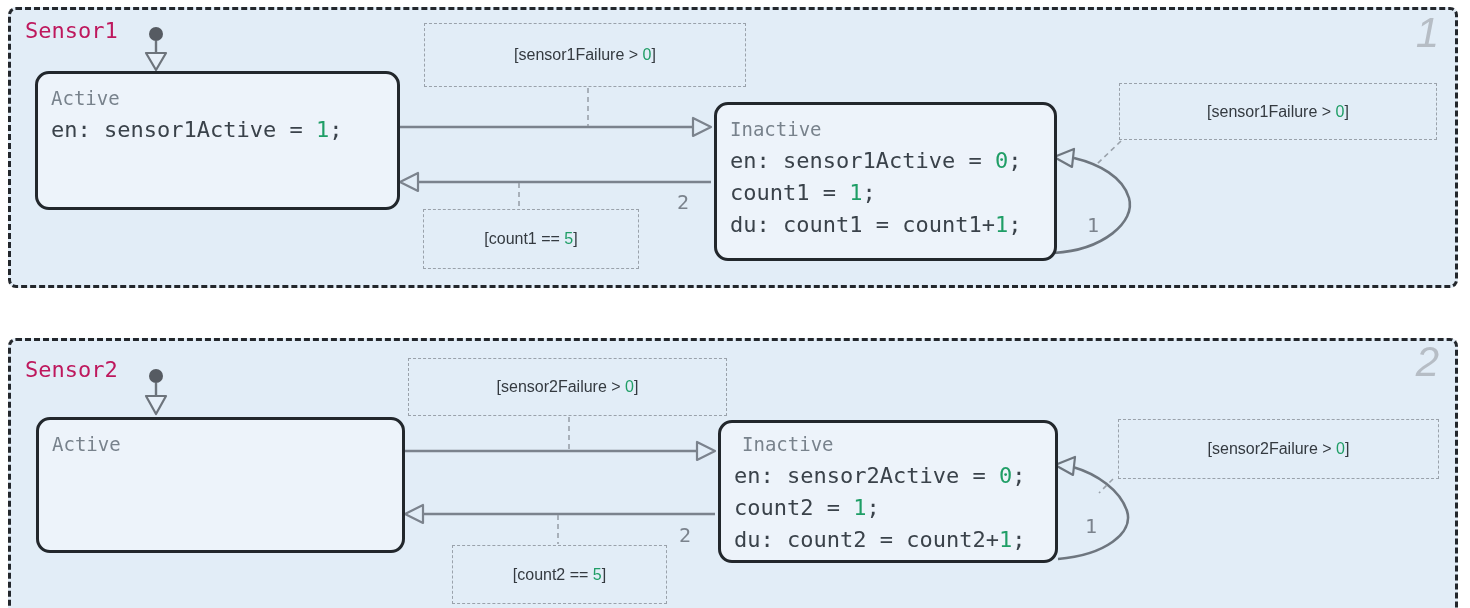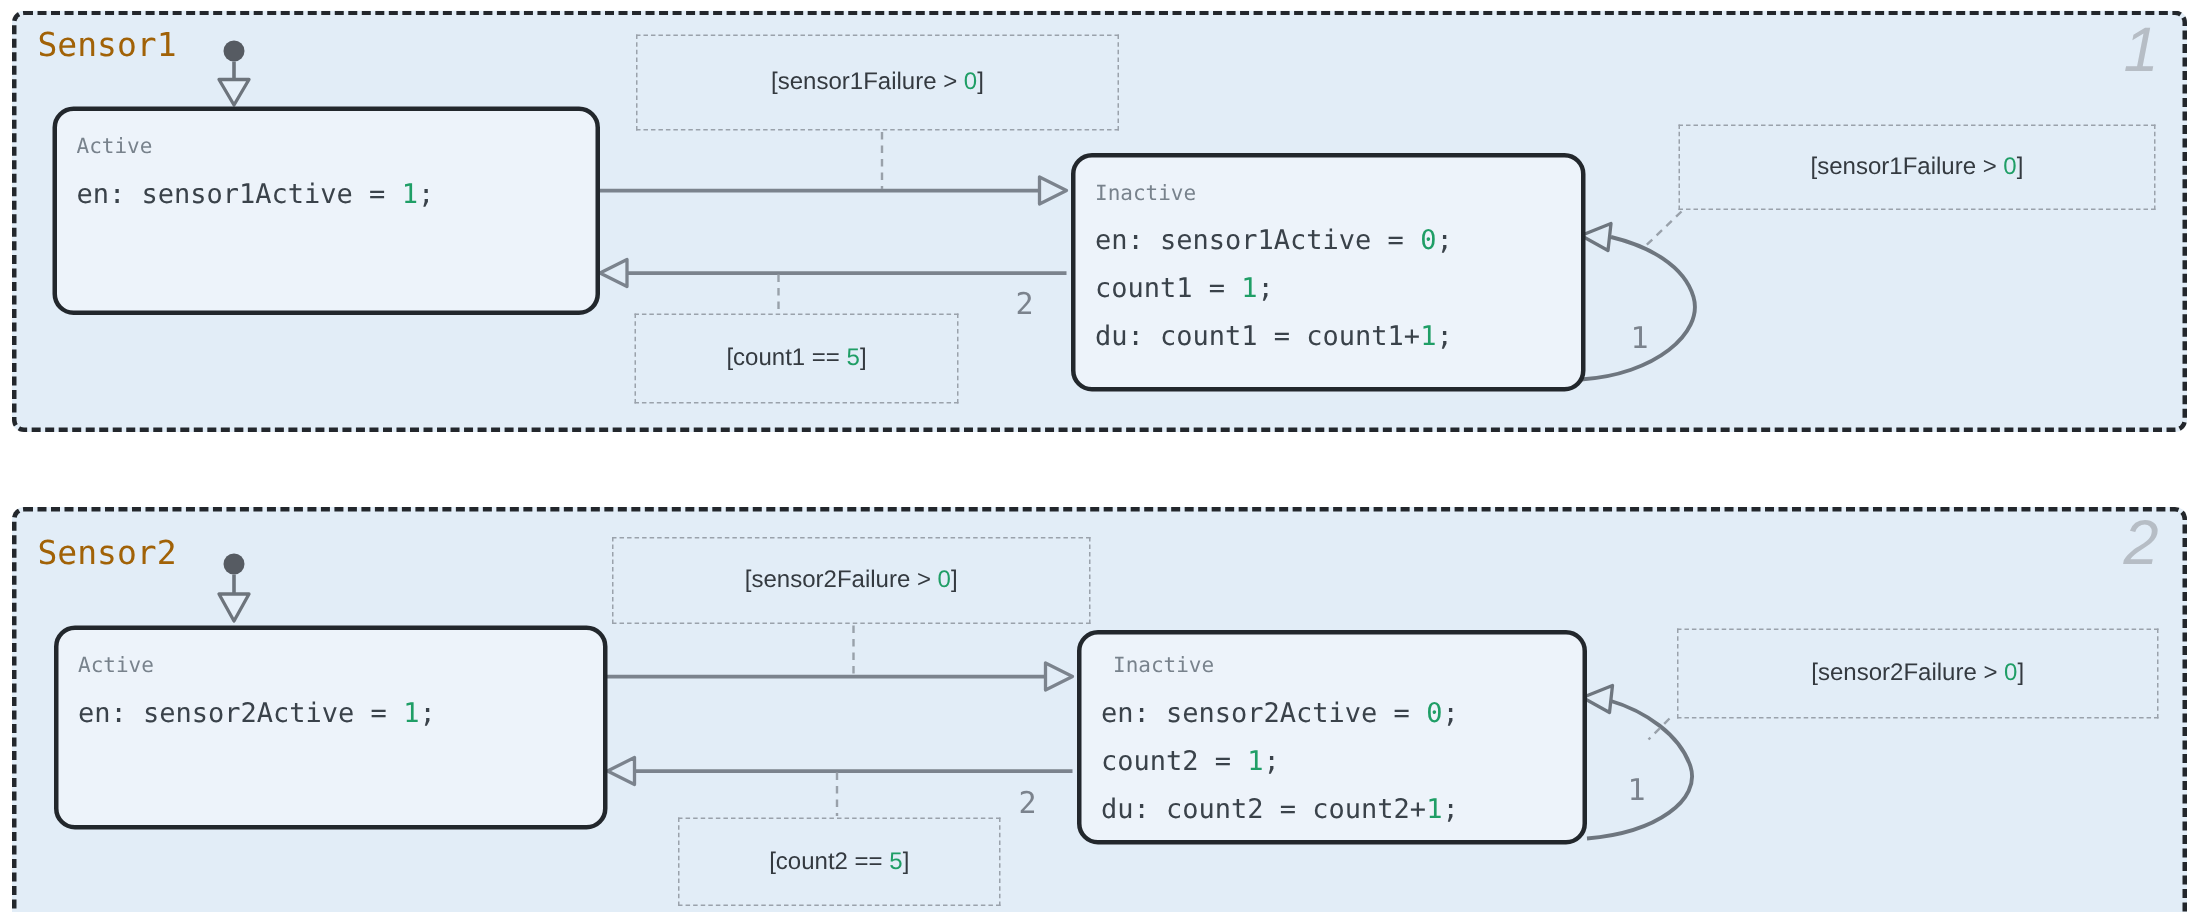--- a/index.html
+++ b/index.html
@@ -5,29 +5,29 @@
   html,body{margin:0;padding:0;background:#ffffff;}
   body{width:1470px;height:608px;position:relative;overflow:hidden;
        font-family:"DejaVu Sans Mono",monospace;}
   .page{position:absolute;inset:0;background:#ffffff;}
 
   .region{position:absolute;width:1450px;background:#e2edf7;
           border:3px dashed #23272c;border-radius:8px;box-sizing:border-box;}
 
   .layer{position:absolute;left:0;top:0;pointer-events:none;}
 
-  .region-name{position:absolute;left:14px;font-size:22px;color:#a16207;
+  .region-name{position:absolute;left:14px;font-size:22px;color:#be185d;
                letter-spacing:0px;}
   .badge{position:absolute;right:16px;font-family:"Liberation Sans",sans-serif;
          font-style:italic;font-size:42px;line-height:1;color:#b6bdc5;}
 
   .state{position:absolute;background:#edf3fa;border:3px solid #22272c;
          border-radius:14px;box-sizing:border-box;padding:8px 8px 0 13px;}
-  .state-title{font-size:14px;color:#78828c;line-height:32px;}
-  .state-code{font-size:18px;color:#3a424a;line-height:32px;white-space:pre;}
+  .state-title{font-size:19px;color:#78828c;line-height:32px;}
+  .state-code{font-size:22px;color:#3a424a;line-height:32px;white-space:pre;}
   .code-line{height:32px;}
 
   .guard{position:absolute;border:1.5px dashed #9aa2ab;box-sizing:border-box;
          display:flex;align-items:center;justify-content:center;
          font-family:"Liberation Sans",sans-serif;font-size:16px;color:#343a40;
          white-space:pre;}
 
   .seg-num{color:#1f9e66;}
 
   .tnum{position:absolute;width:26px;font-size:20px;color:#7b838d;
@@ -123,21 +123,20 @@
         <line x1="547" y1="174" x2="547" y2="203"></line>
         <line x1="1102" y1="138" x2="1088" y2="152"></line>
       </g>
     </svg>
 
     <div class="region-name" style="top:16px">Sensor2</div>
     <div class="badge" style="top:0px">2</div>
 
     <div class="state" style="left:25px;top:76px;width:369px;height:136px">
       <div class="state-title">Active</div>
-      <div class="state-code"><div class="code-line"><span class="seg">en: sensor2Active = </span><span class="seg-num">1</span><span class="seg">;</span></div></div>
     </div>
 
     <div class="state" style="left:707px;top:79px;width:340px;height:143px;padding-top:5px">
       <div class="state-title" style="padding-left:8px">Inactive</div>
       <div class="state-code"><div class="code-line"><span class="seg">en: sensor2Active = </span><span class="seg-num">0</span><span class="seg">;</span></div><div class="code-line"><span class="seg">count2 = </span><span class="seg-num">1</span><span class="seg">;</span></div><div class="code-line"><span class="seg">du: count2 = count2+</span><span class="seg-num">1</span><span class="seg">;</span></div></div>
     </div>
 
     <div class="guard" style="left:397px;top:17px;width:319px;height:58px"><span class="seg">[sensor2Failure &gt; </span><span class="seg-num">0</span><span class="seg">]</span></div>
 
     <div class="guard" style="left:441px;top:204px;width:215px;height:59px"><span class="seg">[count2 == </span><span class="seg-num">5</span><span class="seg">]</span></div>

